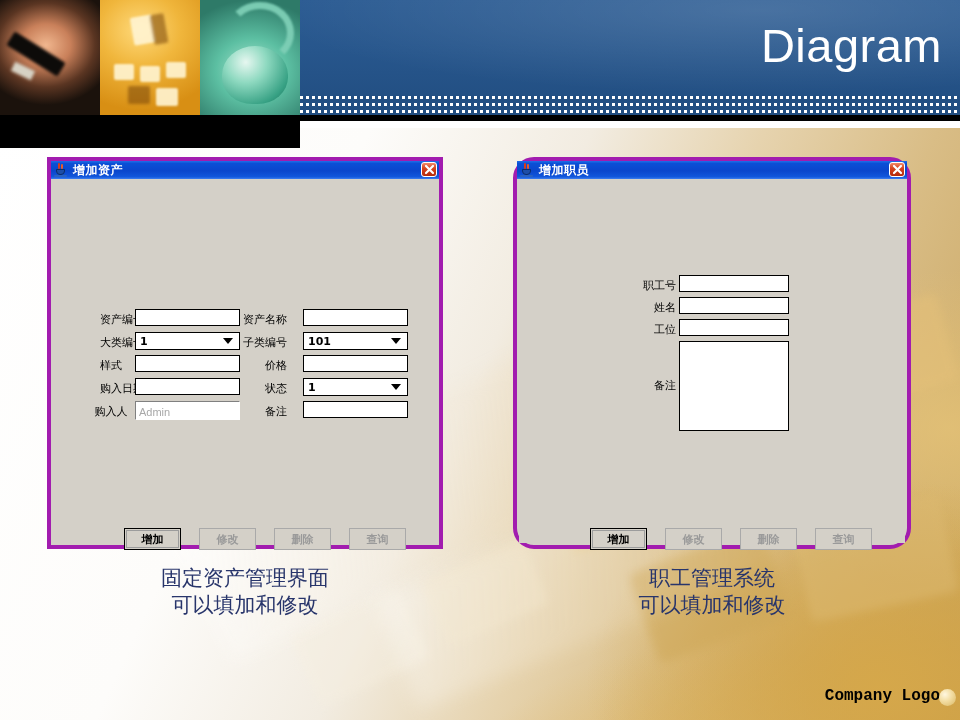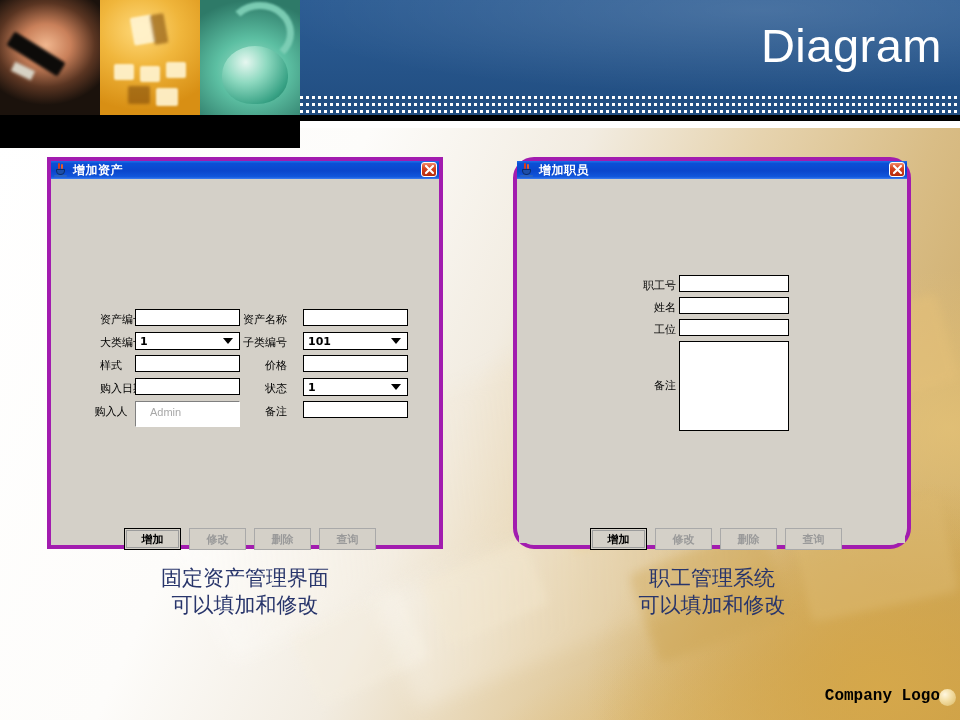--- a/index.html
+++ b/index.html
@@ -88,21 +88,21 @@
   .fld .ph-txt{font-size:11px;color:#a8a8a8;padding:1px 3px;line-height:14px;
     font-family:"Liberation Sans",sans-serif;}
   .combo{position:absolute;background:#fff;border:1px solid #000;box-sizing:border-box;
     display:flex;align-items:center;}
   .combo .val{font-size:11px;font-weight:bold;color:#000;padding-left:4px;flex:1;
     font-family:"DejaVu Sans","Liberation Sans",sans-serif;}
   .combo .arw{width:0;height:0;border-left:5px solid transparent;border-right:5px solid transparent;
     border-top:6px solid #000;margin-right:6px;}
   .memo{position:absolute;background:#fff;border:1px solid #000;box-sizing:border-box;}
 
-  .btnrow{position:absolute;display:flex;gap:8px;}
+  .btnrow{position:absolute;display:flex;gap:18px;}
   .jbtn{width:57px;height:22px;box-sizing:border-box;background:#d4d0c8;
     border:1px solid #868686;display:flex;align-items:center;justify-content:center;
     font-family:"DejaVu Sans","Liberation Sans",sans-serif;font-size:11px;font-weight:bold;}
   .jbtn.on{border:1px solid #000;color:#000;box-shadow:inset 0 0 0 1px #d4d0c8, inset 0 0 0 2px #9c9c9c;}
   .jbtn.off{color:#9a9a9a;border:1px solid #a9a9a9;}
 
   
   .cap{position:absolute;text-align:center;color:#28356b;
     font-family:"DejaVu Sans","Liberation Sans",sans-serif;font-size:21px;line-height:27px;}
   .cap .l2{display:block;}
@@ -199,21 +199,21 @@
 
       <span class="lbl" style="left:25px;top:201px;width:66px;text-align:right;">购入日期</span>
       <span class="fld" style="left:82px;top:197px;width:105px;height:17px;"></span>
       <span class="lbl" style="left:190px;top:201px;width:66px;text-align:center;">状态</span>
       <span class="combo" style="left:250px;top:197px;width:105px;height:18px;">
         <span class="val">1</span>
         <span class="arw"></span>
       </span>
 
       <span class="lbl" style="left:25px;top:224px;width:66px;text-align:center;">购入人</span>
-      <span class="fld sunken" style="left:82px;top:220px;width:105px;height:26px;padding-left:11px;">
+      <span class="fld sunken" style="left:82px;top:220px;width:105px;height:19px;">
         <span class="ph-txt">Admin</span>
       </span>
       <span class="lbl" style="left:190px;top:224px;width:66px;text-align:center;">备注</span>
       <span class="fld" style="left:250px;top:220px;width:105px;height:17px;"></span>
 
       <div class="btnrow" style="left:71px;top:347px;">
         <span class="jbtn on">增加</span>
         <span class="jbtn off">修改</span>
         <span class="jbtn off">删除</span>
         <span class="jbtn off">查询</span>

